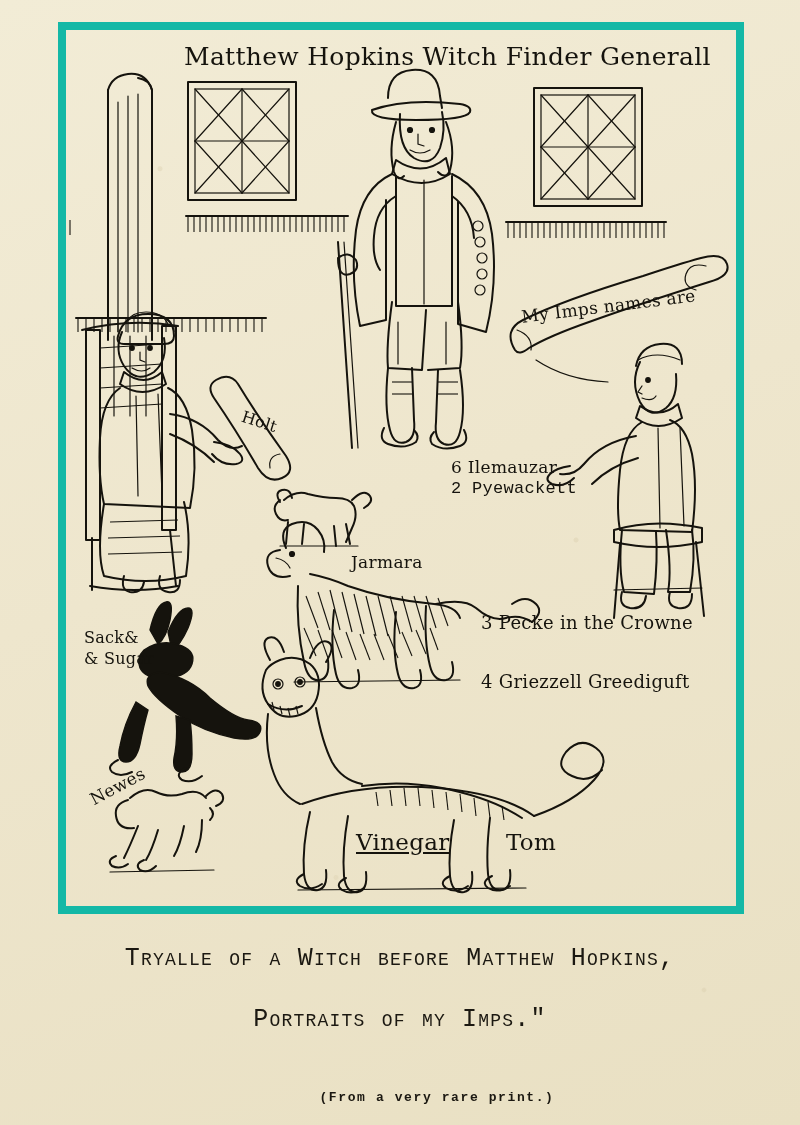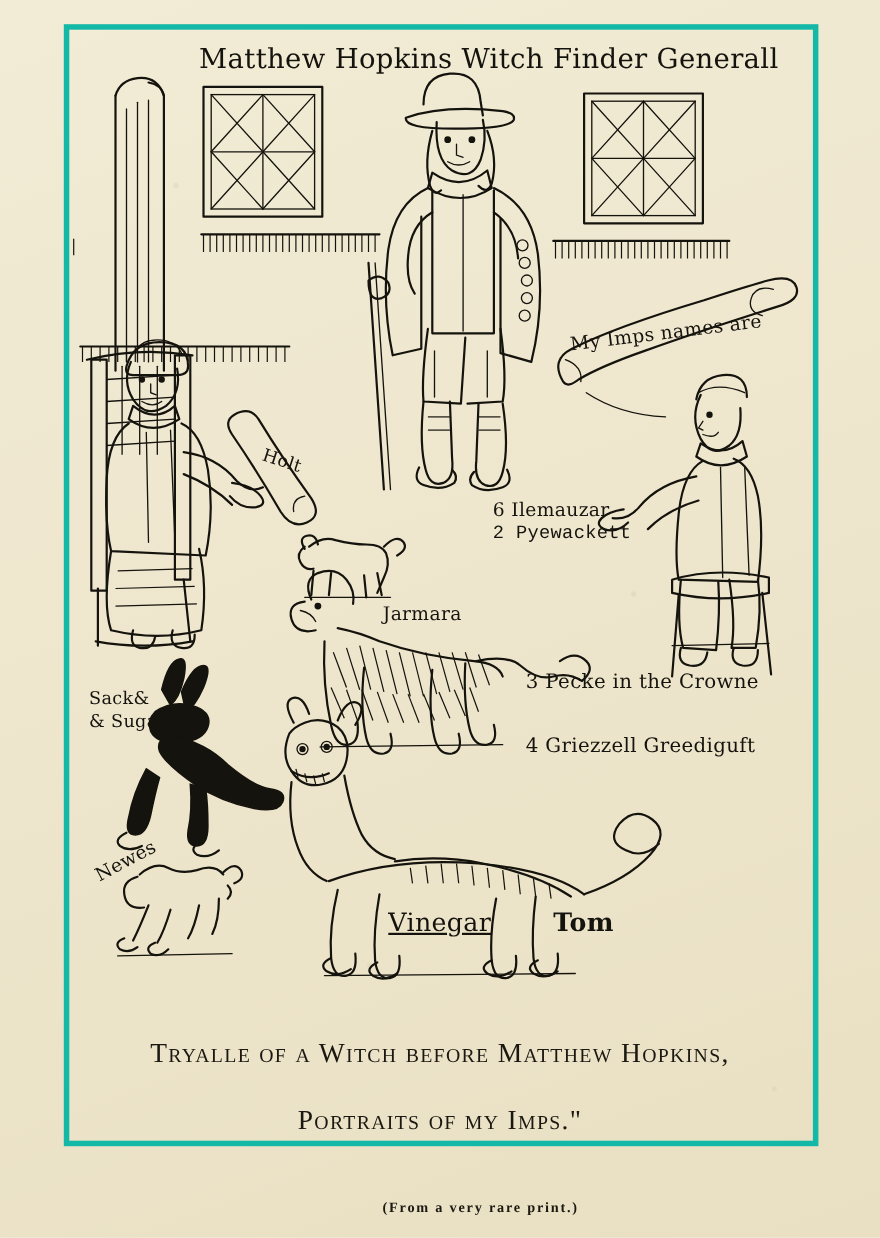--- a/index.html
+++ b/index.html
@@ -25,22 +25,22 @@
       radial-gradient(circle at 42% 78%, rgba(180,160,110,0.10) 0 2px, transparent 3px),
       radial-gradient(circle at 88% 88%, rgba(160,140,95,0.10) 0 1.5px, transparent 3px),
       linear-gradient(160deg, #f2ecd6 0%, #eee6cd 45%, #e9e0c3 100%);
     pointer-events: none;
   }
   .plate {
     position: absolute;
     left: 58px;
     top: 22px;
     width: 686px;
-    height: 1020px;
-    border: 5px solid #14b8a6;
+    height: 892px;
+    border: 8px solid #14b8a6;
     box-sizing: border-box;
     background: transparent;
   }
   .plate-inner {
     position: absolute;
     inset: 0;
     overflow: hidden;
   }
   
   .ink {
@@ -79,30 +79,30 @@
   #jarmara { left: 285px; top: 524px; font-size: 17px; }
   #sack1 { left: 18px; top: 600px; font-size: 16px; }
   #sack2 { left: 18px; top: 621px; font-size: 16px; }
   #newes {
     left: 22px;
     top: 748px;
     font-size: 17px;
     transform: rotate(-28deg);
   }
   #vinegar { left: 290px; top: 800px; font-size: 23px; text-decoration: underline; }
-  #tom { left: 440px; top: 800px; font-size: 23px; font-weight: bold; }
+  #tom { left: 440px; top: 800px; font-size: 23px; }
 
   
   .caption {
     position: absolute;
     left: 0;
     width: 800px;
     text-align: center;
     color: #1b1811;
-    font-family: Liberation Serif, serif;
+    font-family: Liberation Mono, monospace;
   }
   #caption-line-1 {
     top: 944px;
     font-size: 25px;
     letter-spacing: 1.2px;
     font-variant: small-caps;
   }
   #caption-line-2 {
     top: 1005px;
     font-size: 25px;

